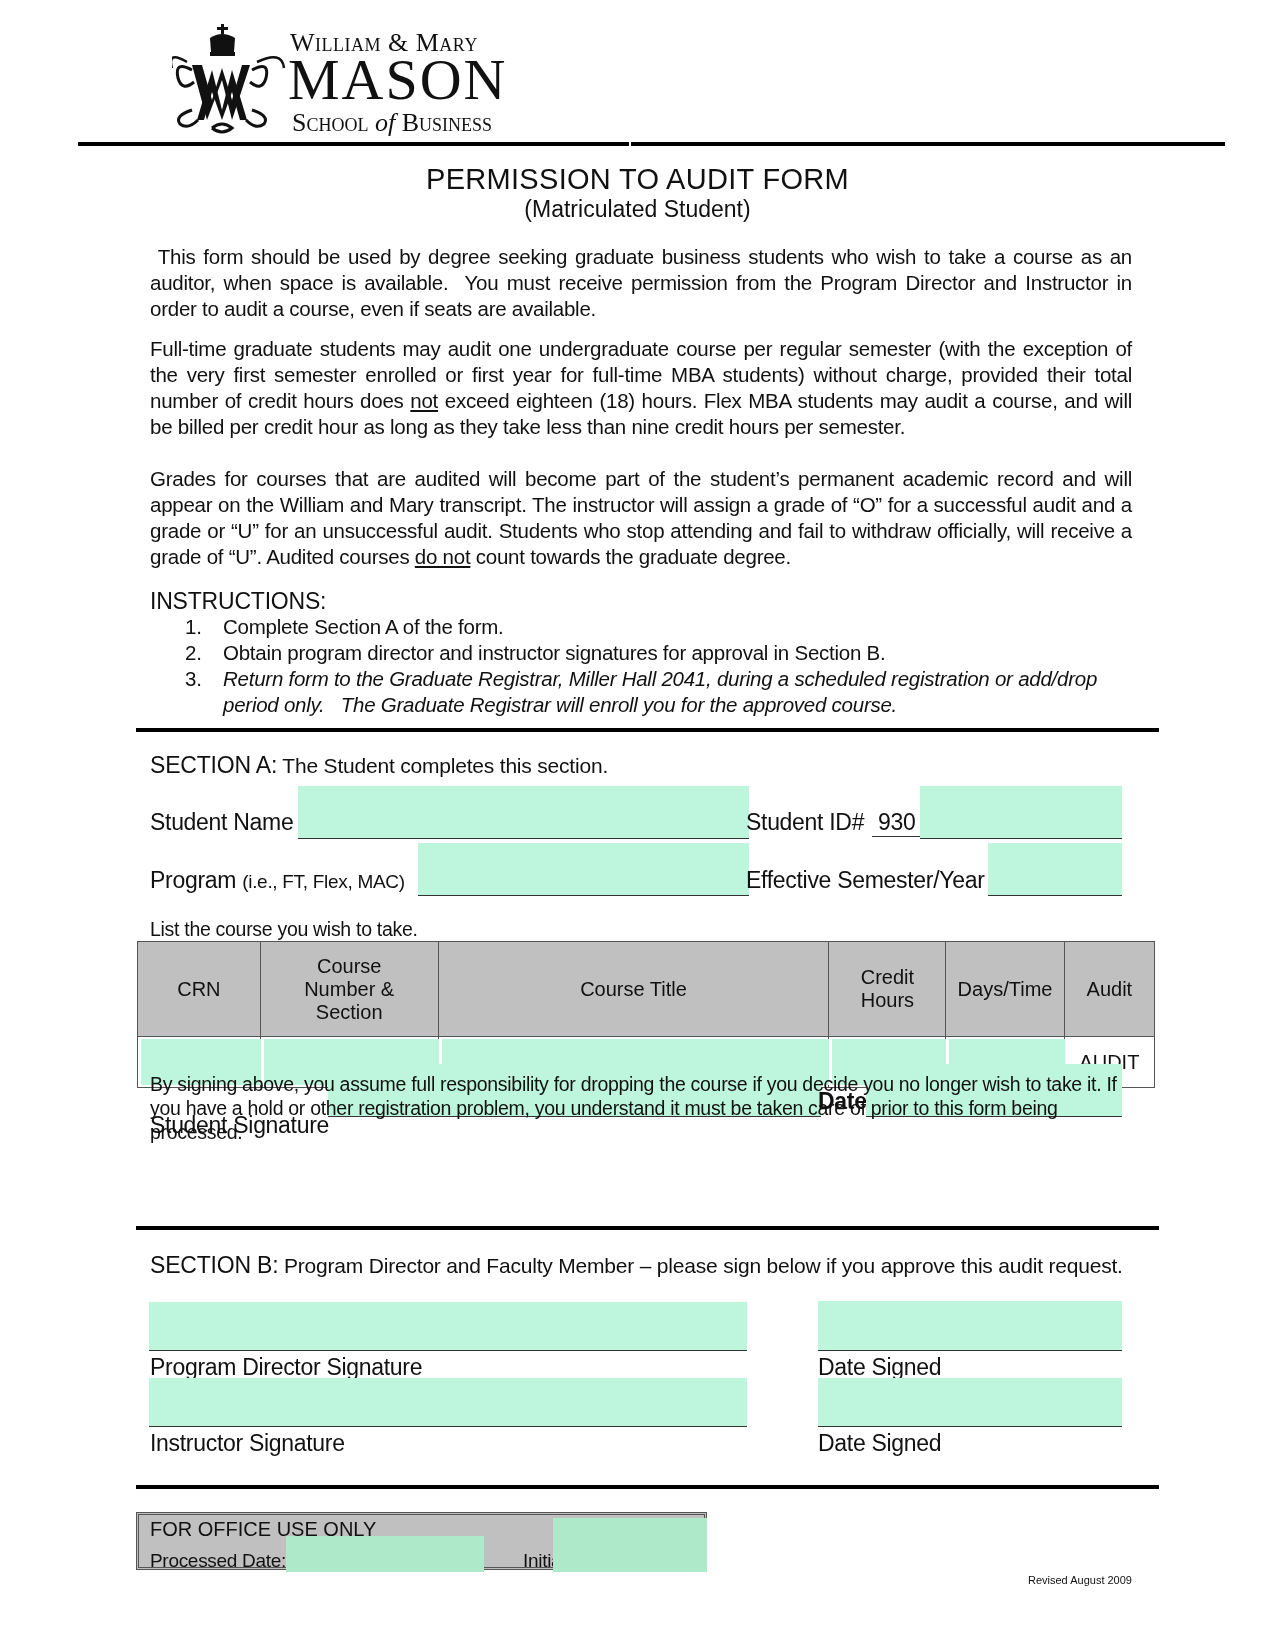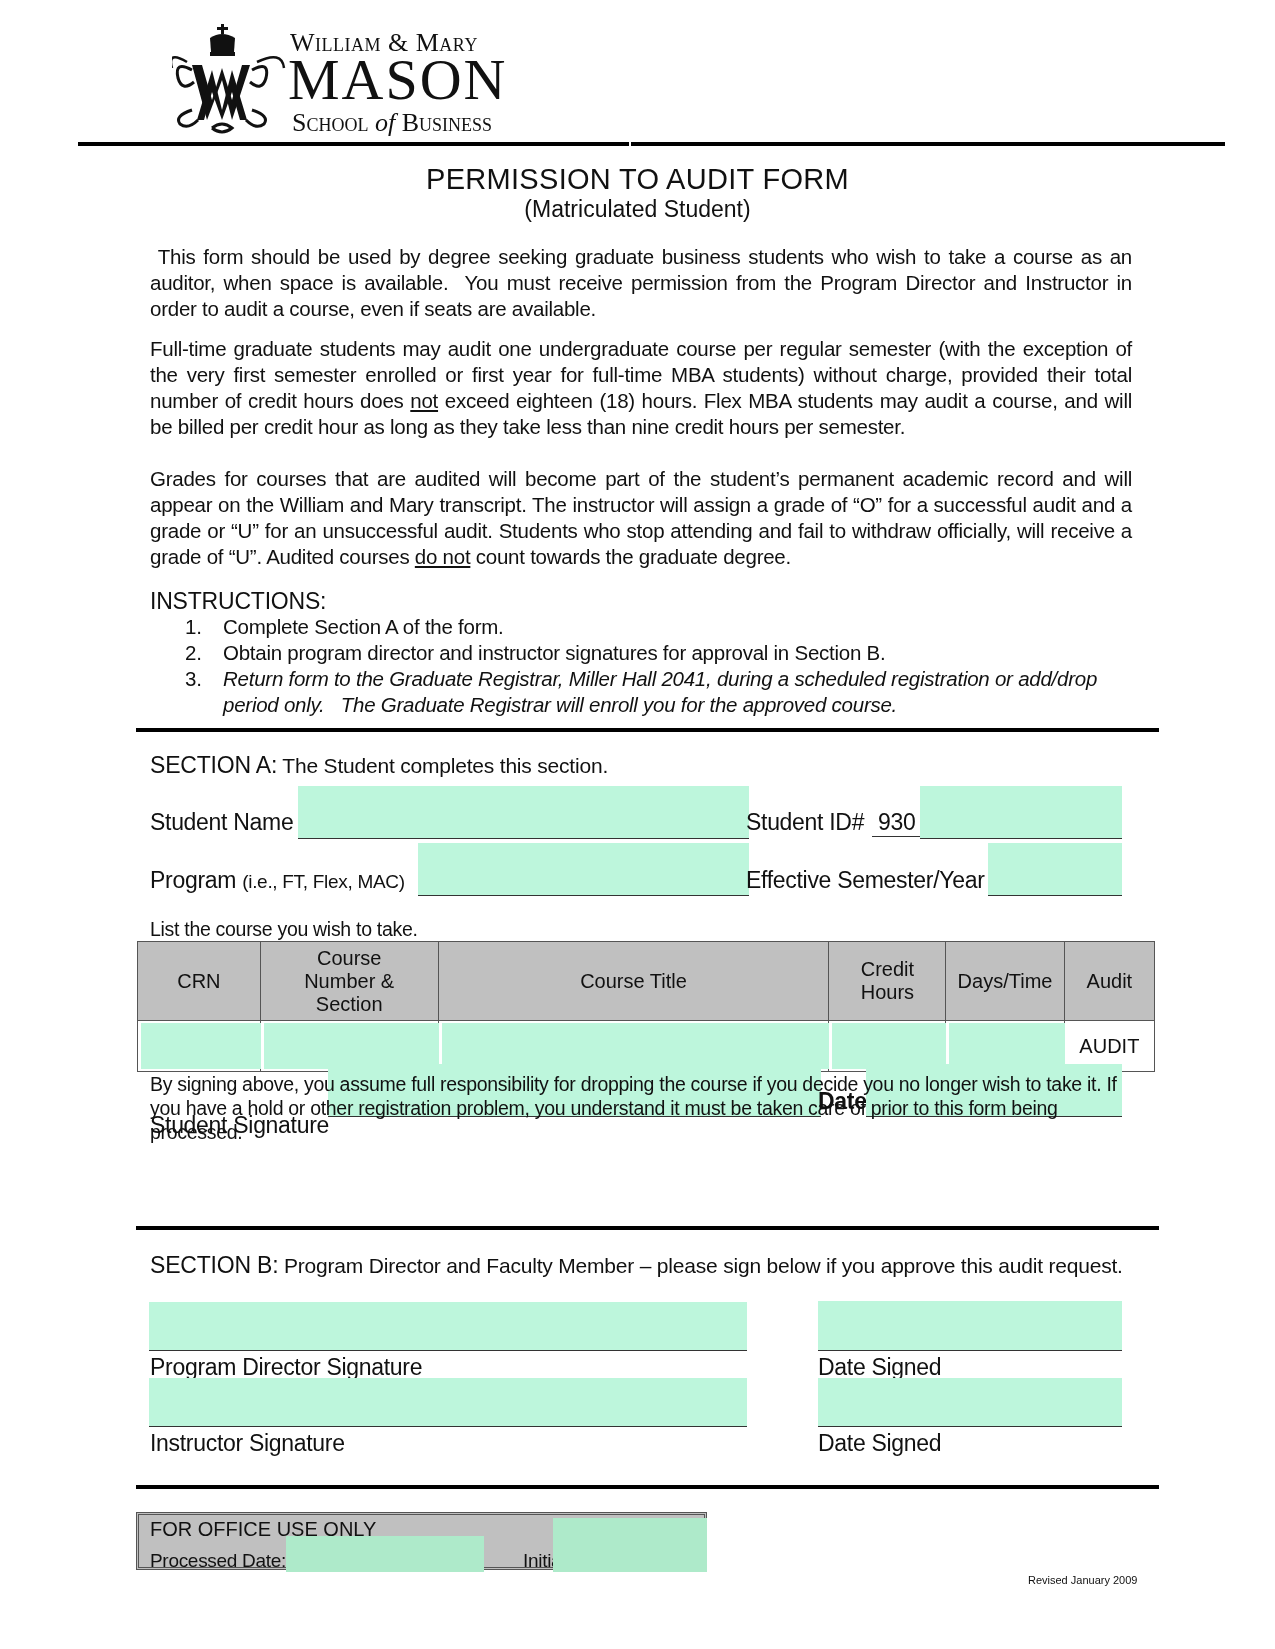--- a/index.html
+++ b/index.html
@@ -113,21 +113,21 @@
 <div class="abs lbl" style="left:746px;top:867px;">Effective Semester/Year</div>
 <input class="abs field-bg" style="left: 988px; top: 843px; width: 130px; height: 50px; border-top: none; border-right: none; border-left: none; border-image: initial; border-bottom: 1.5px solid rgb(51, 51, 51); font-size: 20px;" value="">
 <div class="abs" style="left:988px;top:891px;width:130px;height:0;"></div>
 
 <div class="abs" style="left:150px;top:918px;font-size:19.5px;letter-spacing:-0.3px;">List the course you wish to take.</div>
 
 <table class="course">
   <thead>
     <tr>
       <th style="width:131px;">CRN</th>
-      <th style="width:149px;padding:4px 18px;">Course Number &amp; Section</th>
+      <th style="width:149px;padding:12px 18px;">Course Number &amp; Section</th>
       <th style="width:428px;">Course Title</th>
       <th style="width:92px;padding:0 14px;">Credit Hours</th>
       <th style="width:120px;">Days/Time</th>
       <th style="width:92px;">Audit</th>
     </tr>
   </thead>
   <tbody>
     <tr>
       <td><input class="cell-fill" style="border: none;" value=""></td>
       <td><input class="cell-fill" style="border: none;" value=""></td>
@@ -162,13 +162,13 @@
 
 <div class="abs thick" style="top:1485px;"></div>
 
 <div class="abs office"></div>
 <div class="abs" style="left:150px;top:1518px;font-size:20px;">FOR OFFICE USE ONLY</div>
 <div class="abs" style="left:150px;top:1550px;font-size:19px;letter-spacing:-0.3px;">Processed Date:</div>
 <input class="abs" style="left: 286px; top: 1536px; width: 194px; height: 34px; border: none; background: rgb(174, 234, 202);" value="">
 <div class="abs" style="left:487px;top:1550px;font-size:19px;letter-spacing:-0.3px;margin-left:36px;">Initials:</div>
 <input class="abs" style="left: 553px; top: 1518px; width: 150px; height: 52px; border: none; background: rgb(174, 234, 202);" value="">
 
-<div class="abs revised">Revised January 2009</div>
+<div class="abs revised">Revised August 2009</div>
 
 </body></html>

